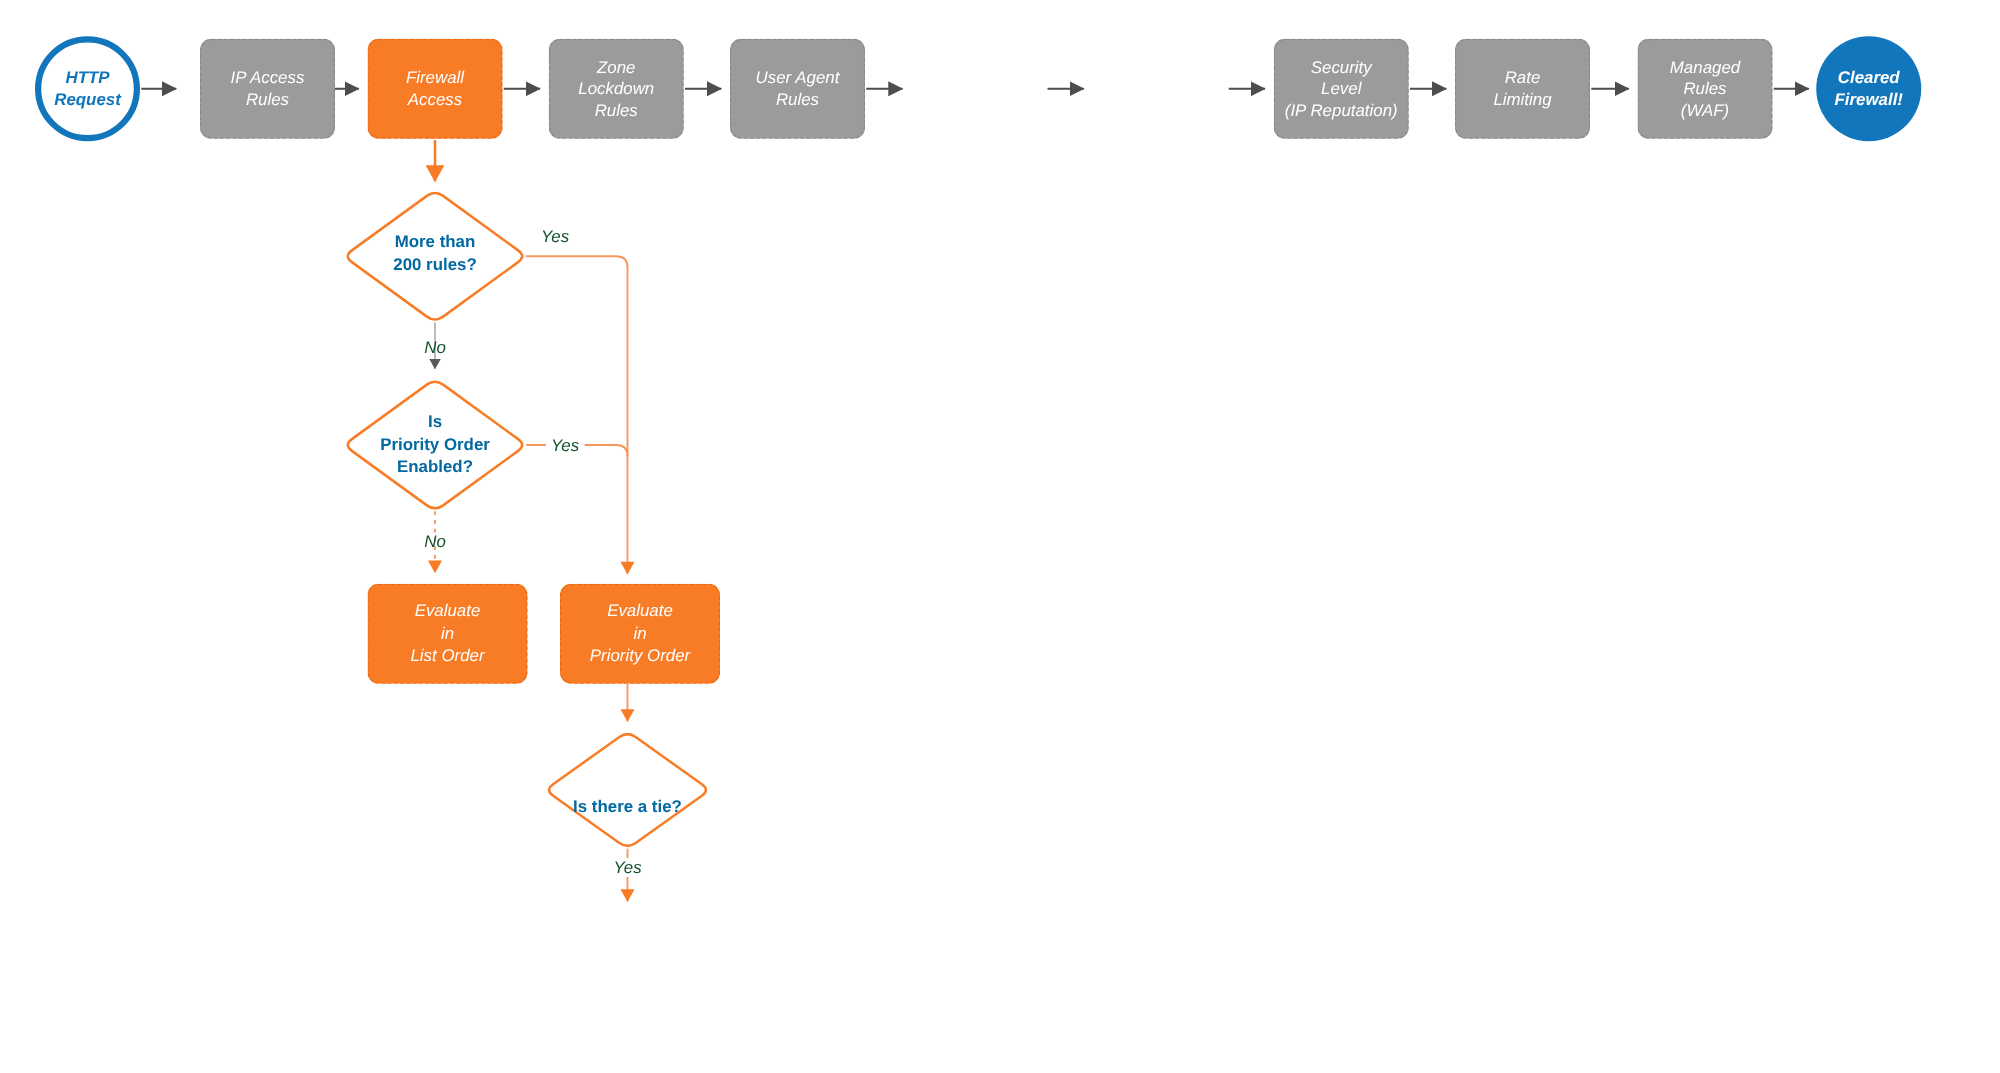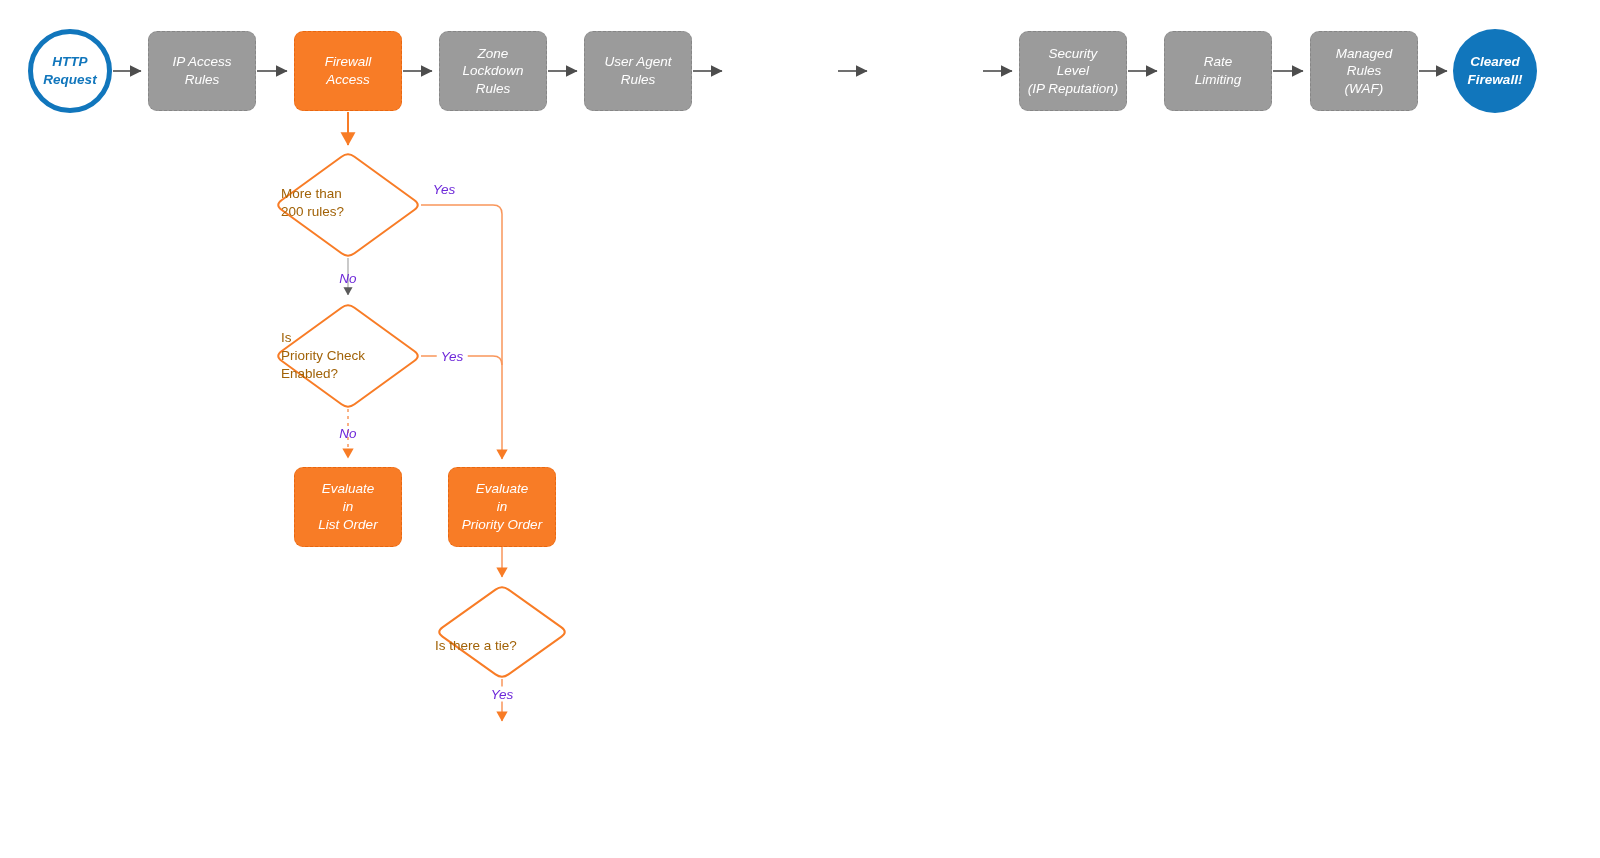--- a/index.html
+++ b/index.html
@@ -29,21 +29,21 @@
     font-size: 13.5px;
     line-height: 1.3;
     top: 31px;
   }
   .stage.highlight, .action {
     background: #F87C26;
     border: 1px dashed #E86710;
     color: #ffffff;
   }
   .action {
-    width: 108px; height: 80px;
+    width: 128px; height: 80px;
     border-radius: 9px;
     font-style: italic;
     font-size: 13.5px;
     line-height: 1.35;
   }
   .circle {
     width: 84px; height: 84px;
     border-radius: 50%;
     font-weight: bold;
     font-style: italic;
@@ -56,29 +56,31 @@
     color: #1176BC;
   }
   .circle.end {
     background: #1176BC;
     color: #ffffff;
   }
   .diamond-label {
     position: absolute;
     transform: translate(-50%, -50%);
     width: 134px;
-    color: #a16207;
+    text-align: center;
+    color: #0369a1;
     font-size: 13.5px;
     line-height: 1.35;
     white-space: pre-line;
+    font-weight: bold;
   }
   .edge-label {
     position: absolute;
     transform: translate(-50%, -50%);
-    color: #6d28d9;
+    color: #14532d;
     font-style: italic;
     font-size: 13.5px;
   }
   .edge-label.on-line { background: #ffffff; padding: 0 4px; }
 </style>
 </head>
 <body>
 
 <div class="diagram">
 
@@ -125,42 +127,42 @@
     <path d="M354.5,156.7 L414.5,200.3 Q421,205 414.5,209.7 L354.5,253.3 Q348,258 341.5,253.3 L281.5,209.7 Q275,205 281.5,200.3 L341.5,156.7 Q348,152 354.5,156.7 Z" fill="#ffffff" stroke="#F87C26" stroke-width="2"></path>
     <path d="M354.5,307.7 L414.5,351.3 Q421,356 414.5,360.7 L354.5,404.3 Q348,409 341.5,404.3 L281.5,360.7 Q275,356 281.5,351.3 L341.5,307.7 Q348,303 354.5,307.7 Z" fill="#ffffff" stroke="#F87C26" stroke-width="2"></path>
     <path d="M508.5,589.6 L561.5,627.4 Q568,632 561.5,636.6 L508.5,674.4 Q502,679 495.5,674.4 L442.5,636.6 Q436,632 442.5,627.4 L495.5,589.6 Q502,585 508.5,589.6 Z" fill="#ffffff" stroke="#F87C26" stroke-width="2"></path>
   </svg>
 
   <div class="node circle start" style="left:28px; top:29px">HTTP
 Request</div>
   <div class="node circle end" style="left:1453px; top:29px">Cleared
 Firewall!</div>
 
-  <div class="node stage" style="left:148px">IP Access
+  <div class="node stage" style="left:160px">IP Access
 Rules</div>
   <div class="node stage highlight" style="left:294px">Firewall
 Access</div>
   <div class="node stage" style="left:439px">Zone
 Lockdown
 Rules</div>
   <div class="node stage" style="left:584px">User Agent
 Rules</div>
   <div class="node stage" style="left:1019px">Security
 Level
 (IP Reputation)</div>
   <div class="node stage" style="left:1164px">Rate
 Limiting</div>
   <div class="node stage" style="left:1310px">Managed
 Rules
 (WAF)</div>
 
   <div class="diamond-label" style="left:348px; top:203px">More than
 200 rules?</div>
   <div class="diamond-label" style="left:348px; top:356px">Is
-Priority Check
+Priority Order
 Enabled?</div>
   <div class="diamond-label" style="left:502px; top:646px">Is there a tie?</div>
 
   <div class="node action" style="left:294px; top:467px">Evaluate
 in
 List Order</div>
   <div class="node action" style="left:448px; top:467px">Evaluate
 in
 Priority Order</div>
 

